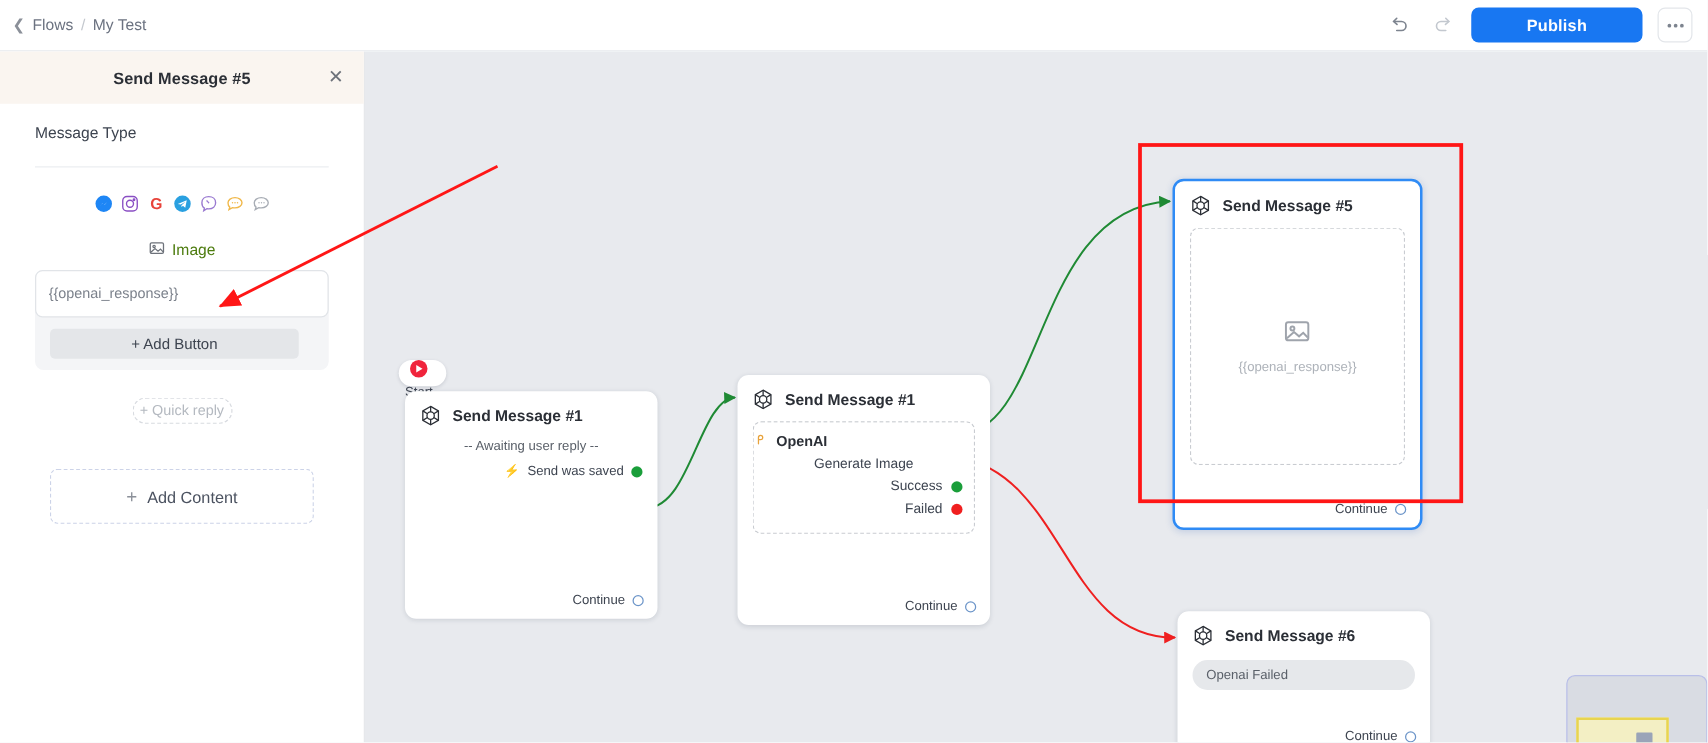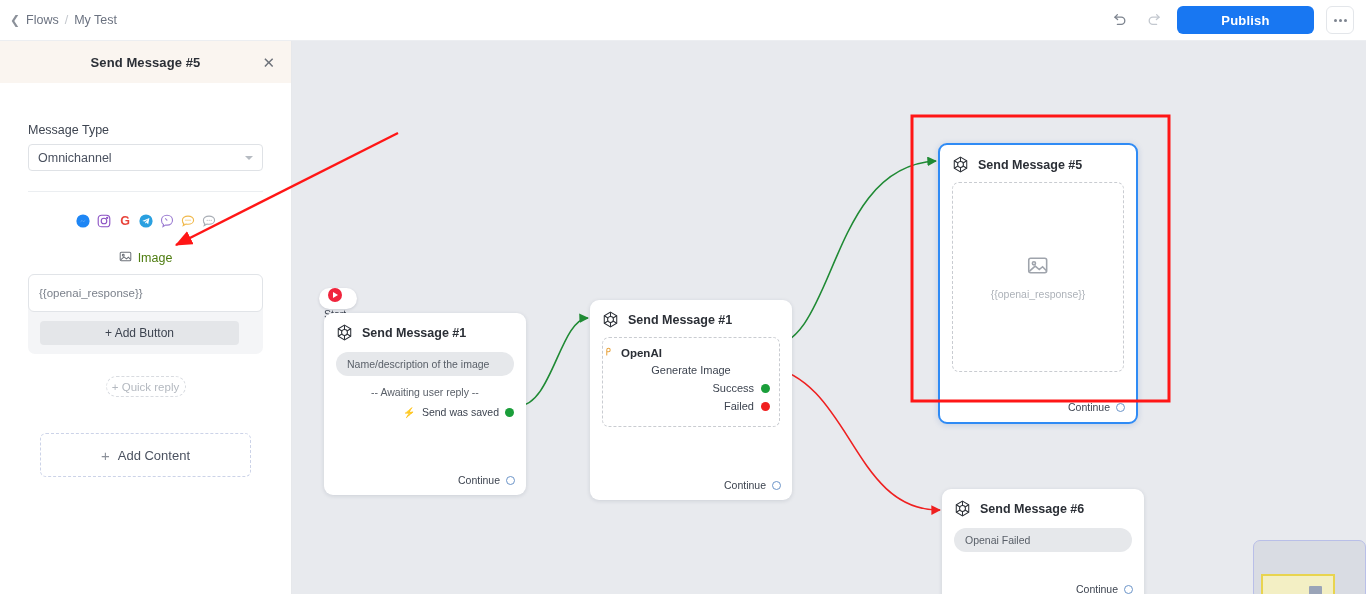--- a/index.html
+++ b/index.html
@@ -49,21 +49,21 @@
   .panel-head {
     height: 42px; background: #faf5f0; display: flex; align-items: center;
     justify-content: center; position: relative;
   }
   .panel-title { font-size: 13px; font-weight: 700; color: #2b2f36; letter-spacing: .1px; }
   .panel-close {
     position: absolute; right: 16px; top: 50%; transform: translateY(-50%);
     color: #6d727a; font-size: 15px; line-height: 1;
   }
   .panel-body { padding: 16px 28px 0 28px; }
-  .field-label { font-size: 12.5px; color: #3d4450; margin-bottom: 7px; margin-top: 24px; }
+  .field-label { font-size: 12.5px; color: #3d4450; margin-bottom: 7px; }
   .select-box {
     height: 27px; border: 1px solid #dfe2e6; border-radius: 4px; background: #fff;
     display: flex; align-items: center; padding: 0 9px; position: relative;
   }
   .select-val { font-size: 12.5px; color: #4b5260; }
   .select-caret {
     position: absolute; right: 9px; width: 0; height: 0;
     border-left: 4px solid transparent; border-right: 4px solid transparent;
     border-top: 4px solid #b6bbc2;
   }
@@ -222,24 +222,20 @@
     </div>
   </div>
 
   <div class="panel">
     <div class="panel-head">
       <span class="panel-title">Send Message #5</span>
       <span class="panel-close">✕</span>
     </div>
     <div class="panel-body">
       <div class="field-label">Message Type</div>
-      <div class="select-box">
-        <span class="select-val">Omnichannel</span>
-        <span class="select-caret"></span>
-      </div>
       <div class="divider"></div>
 
       <div class="channels">
         <span class="ch">
           <svg width="14" height="14" viewBox="0 0 14 14">
               <circle cx="7" cy="7" r="6.6" fill="#1e86f5"></circle>
               <path d="M3.6 8.9 6 6.3 7.5 7.8 9.9 5.3 7.6 7.9 6.1 6.4z" fill="#fff"></path>
             </svg>
         </span>
         <span class="ch">
@@ -339,21 +335,20 @@
       <div class="node-head">
         <span class="node-ico">
           <svg width="17" height="17" viewBox="0 0 18 18" fill="none" stroke="#2b2f36" stroke-width="1.1">
             <path d="M9 1.2 15.6 5 15.6 13 9 16.8 2.4 13 2.4 5z"></path>
               <circle cx="9" cy="9" r="3.1"></circle>
             <path d="M9 1.2 9 5.9M2.4 5 6.3 7.4M15.6 5 11.7 7.4M9 12.1 9 16.8M2.4 13 6.3 10.6M15.6 13 11.7 10.6"></path>
           </svg>
         </span>
         <span class="node-title">Send Message #1</span>
       </div>
-      <div class="bubble">Name/description of the image</div>
       <div class="awaiting">-- Awaiting user reply --</div>
       <div class="row-right">
         <span class="bolt">⚡</span>
         <span>Send was saved</span>
         <span class="dot green"></span>
       </div>
       <div class="continue">
         <span>Continue</span>
         <span class="ring"></span>
       </div>

